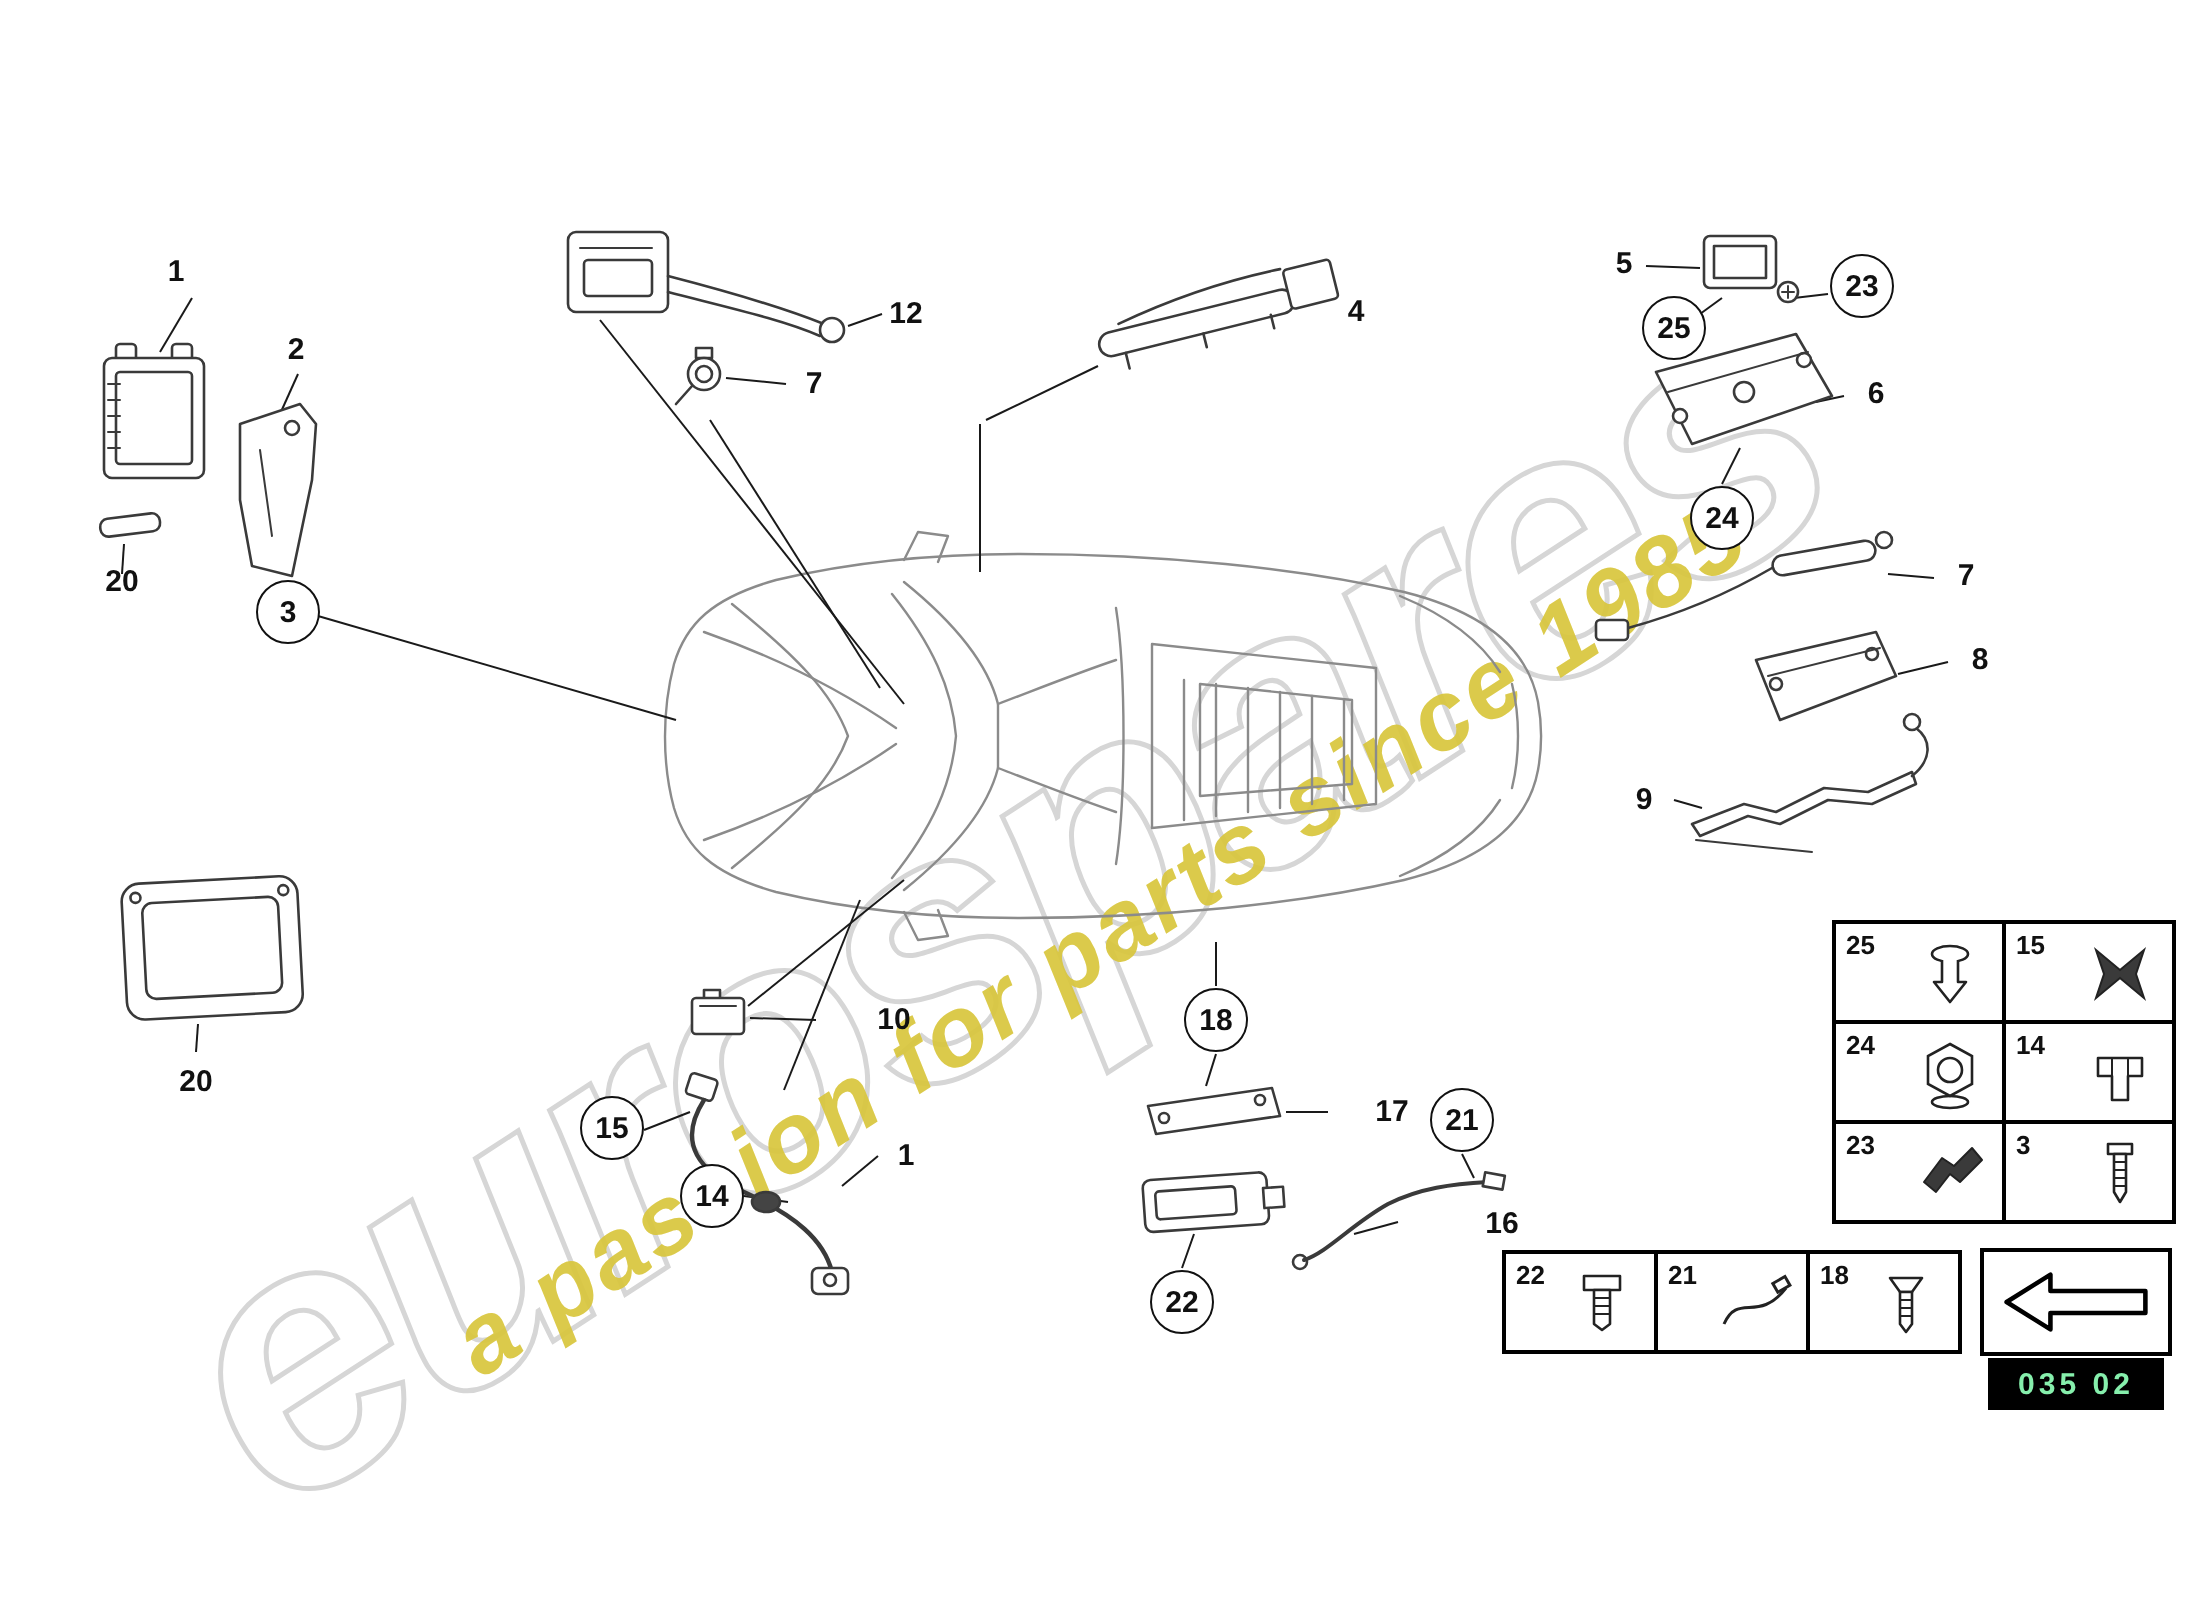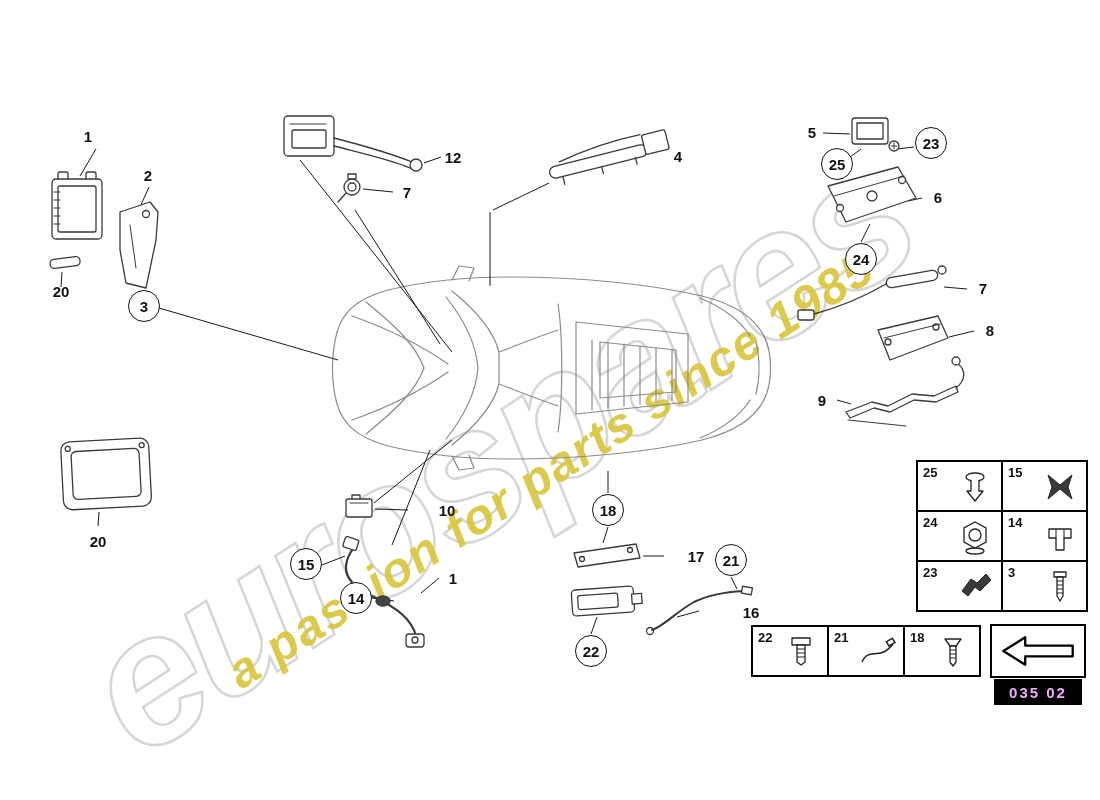--- a/index.html
+++ b/index.html
@@ -22,21 +22,21 @@
                    background:#fff;display:flex;align-items:center;justify-content:center;}
   
   .legend-grid{position:absolute;z-index:4;display:grid;background:#fff;border:1px solid #000;}
   .grid1{left:916px;top:460px;grid-template-columns:85px 85px;grid-auto-rows:50px;}
   .grid2{left:751px;top:625px;grid-template-columns:76px 76px 76px;grid-auto-rows:50px;}
   .lcell{position:relative;border:1px solid #000;background:#fff;cursor:pointer;}
   .lnum{position:absolute;top:3px;left:5px;font-size:13px;font-weight:bold;}
   .licon{position:absolute;right:6px;top:5px;width:40px;height:40px;}
   .arrow-box{position:absolute;left:990px;top:624px;width:92px;height:50px;border:2px solid #000;
              background:#fff;display:flex;align-items:center;justify-content:center;z-index:4;cursor:pointer;}
-  .code-badge{position:absolute;left:994px;top:679px;width:88px;height:26px;background:#000;color:#f0abfc;
+  .code-badge{position:absolute;left:994px;top:679px;width:88px;height:26px;background:#000;color:#86efac;
               display:flex;align-items:center;justify-content:center;font-size:15px;font-weight:bold;
               letter-spacing:2px;z-index:4;}
 </style>
 </head>
 <body>
 
 <div class="stage">
 
   <div class="wm wm-main">eurospares</div>
   <div class="wm wm-tag">a passion for parts since 1985</div>

